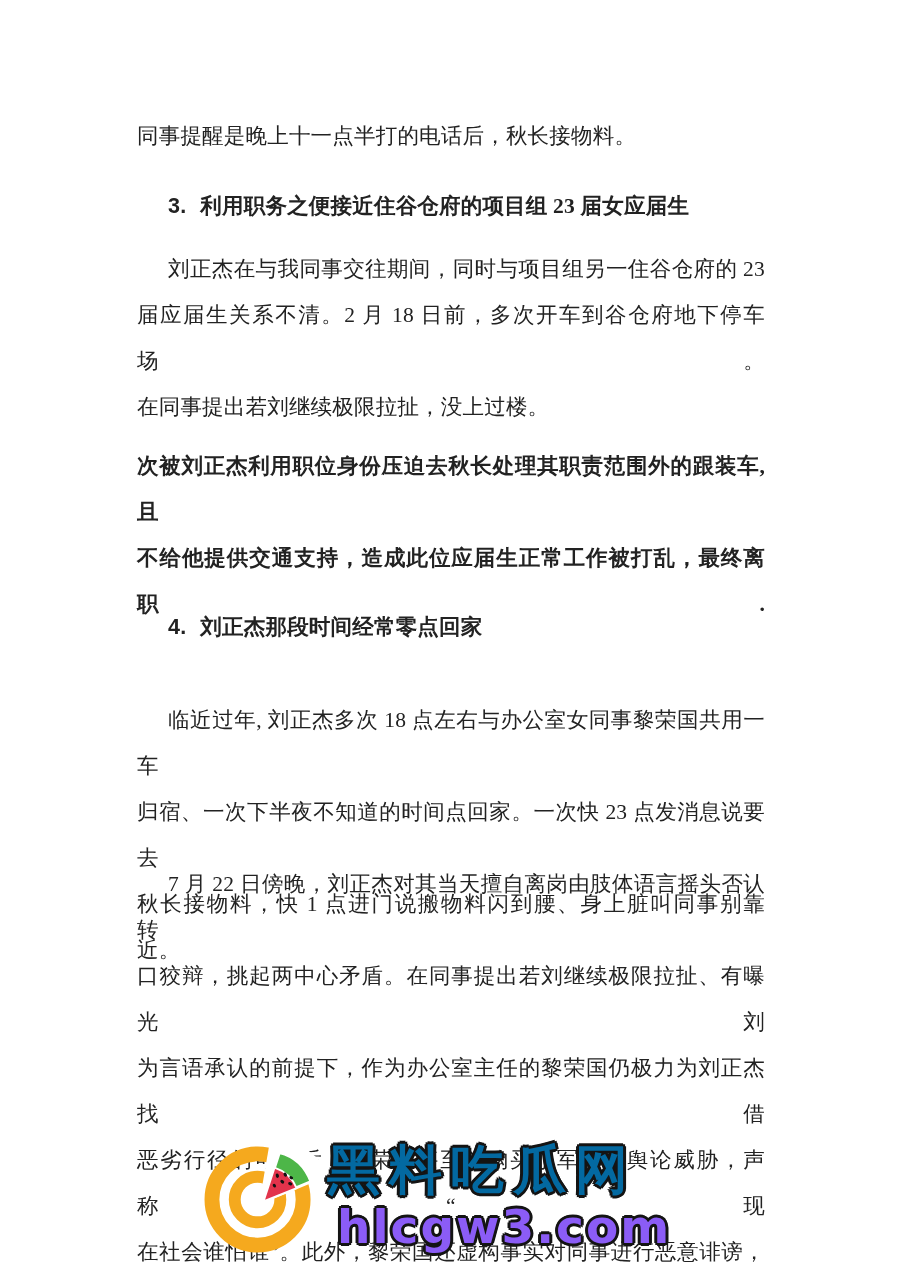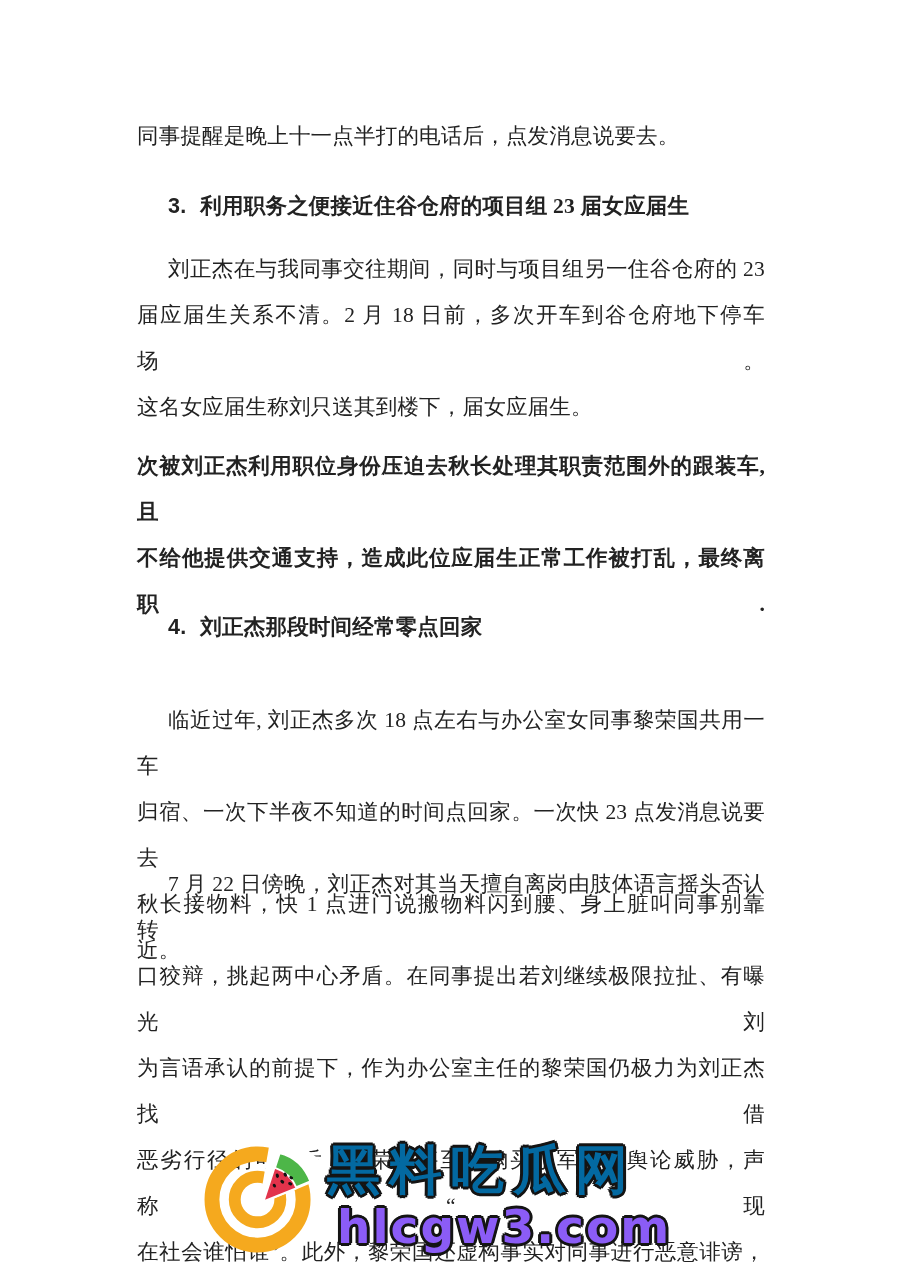--- a/index.html
+++ b/index.html
@@ -57,31 +57,31 @@
       -2px -2px 0 #141414, 2px -2px 0 #141414, -2px 2px 0 #141414, 2px 2px 0 #141414;
   }
 </style>
 </head>
 <body>
 
 <div class="page">
   <div class="doc">
 
     <div class="block" style="top:113px">
-      <p class="line">同事提醒是晚上十一点半打的电话后，点发消息说要去。</p>
+      <p class="line">同事提醒是晚上十一点半打的电话后，秋长接物料。</p>
     </div>
 
     <div class="block" style="top:183px">
       <p class="line heading indent"><span class="hnum">3.</span><span>利用职务之便接近住谷仓府的项目组 23 届女应届生</span></p>
     </div>
 
     <div class="block" style="top:246px">
       <p class="line fill indent">刘正杰在与我同事交往期间，同时与项目组另一住谷仓府的 23</p>
       <p class="line fill">届应届生关系不清。2 月 18 日前，多次开车到谷仓府地下停车场。</p>
-      <p class="line">这名女应届生称刘只送其到楼下，届女应届生。</p>
+      <p class="line">在同事提出若刘继续极限拉扯，没上过楼。</p>
     </div>
 
     <div class="block bold" style="top:443px">
       <p class="line fill">次被刘正杰利用职位身份压迫去秋长处理其职责范围外的跟装车, 且</p>
       <p class="line fill">不给他提供交通支持，造成此位应届生正常工作被打乱，最终离职.</p>
     </div>
 
     <div class="block" style="top:604px">
       <p class="line heading indent"><span class="hnum">4.</span><span>刘正杰那段时间经常零点回家</span></p>
     </div>

